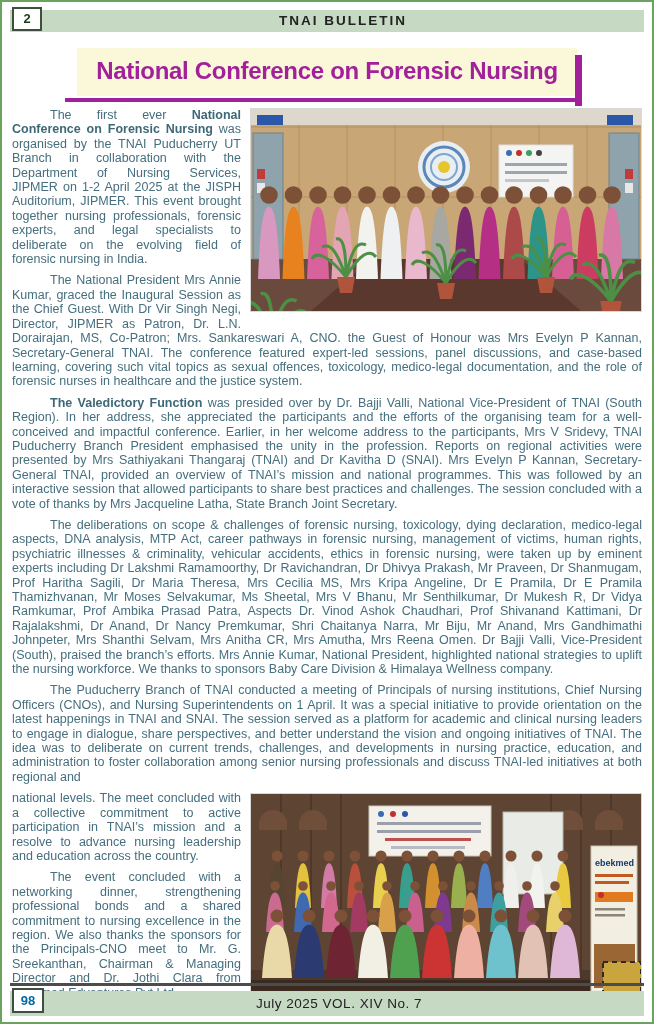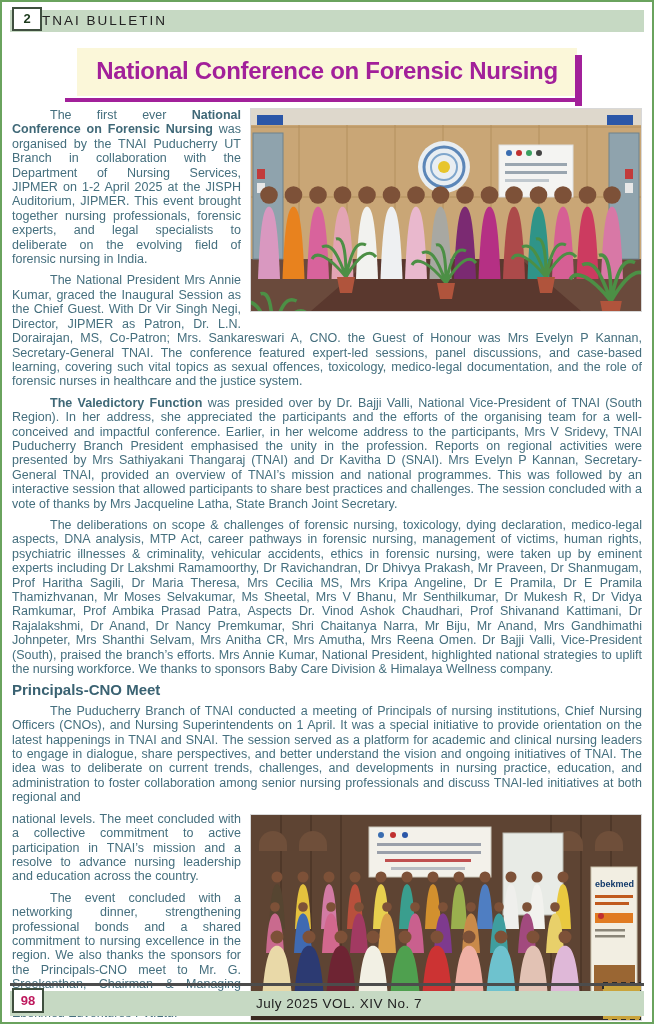--- a/index.html
+++ b/index.html
@@ -19,21 +19,21 @@
   }
   .hdr-num{
     position:absolute;left:2px;top:-3px;
     background:#fff;border:2px solid #3f4f3f;
     min-width:18px;height:20px;line-height:20px;
     text-align:center;font-weight:bold;font-size:13px;color:#1c3a1c;
     padding:0 4px;
   }
   .hdr-title{
     margin-left:32px;line-height:22px;
-    font-size:13.5px;font-weight:400;letter-spacing:2px;color:#222;
+    font-size:13.5px;font-weight:700;letter-spacing:2px;color:#222;text-align:center;
   }
   
   .banner{
     position:relative;
     width:500px;margin:16px auto 0 auto;
     background:#fbf7d9;
     text-align:center;
     padding:9px 0 11px 0;
   }
   .banner-title{
@@ -75,21 +75,21 @@
     position:absolute;left:8px;right:8px;bottom:6px;
   }
   .footer-rule{height:3px;background:#4c4c4c;margin-bottom:5px;}
   .ftr-band{
     position:relative;height:25px;background:#c6d9c3;
   }
   .ftr-num{
     position:absolute;left:2px;top:-3px;
     background:#fff;border:2px solid #3f4f3f;
     min-width:20px;height:21px;line-height:21px;
-    text-align:center;font-weight:bold;font-size:13px;color:#be185d;
+    text-align:center;font-weight:bold;font-size:13px;color:#0369a1;
     padding:0 4px;
   }
   .ftr-issue{
     text-align:center;line-height:25px;
     font-size:13.5px;color:#222;font-weight:500;letter-spacing:0.5px;padding-left:24px;
   }
 </style>
 </head>
 <body>
 
@@ -205,21 +205,20 @@
     </svg>
 
     <p class="para"><span>The first ever </span><span class="b">National Conference on Forensic Nursing</span><span> was organised by the TNAI Puducherry UT Branch in collaboration with the Department of Nursing Services, JIPMER on 1-2 April 2025 at the JISPH Auditorium, JIPMER. This event brought together nursing professionals, forensic experts, and legal specialists to deliberate on the evolving field of forensic nursing in India.</span></p>
 
     <p class="para">The National President Mrs Annie Kumar, graced the Inaugural Session as the Chief Guest. With Dr Vir Singh Negi, Director, JIPMER as Patron, Dr. L.N. Dorairajan, MS, Co-Patron; Mrs. Sankareswari A, CNO. the Guest of Honour was Mrs Evelyn P Kannan, Secretary-General TNAI. The conference featured expert-led sessions, panel discussions, and case-based learning, covering such vital topics as sexual offences, toxicology, medico-legal documentation, and the role of forensic nurses in healthcare and the justice system.</p>
 
     <p class="para"><span class="b">The Valedictory Function</span><span> was presided over by Dr. Bajji Valli, National Vice-President of TNAI (South Region). In her address, she appreciated the participants and the efforts of the organising team for a well-conceived and impactful conference. Earlier, in her welcome address to the participants, Mrs V Sridevy, TNAI Puducherry Branch President emphasised the unity in the profession. Reports on regional activities were presented by Mrs Sathiyakani Thangaraj (TNAI) and Dr Kavitha D (SNAI). Mrs Evelyn P Kannan, Secretary-General TNAI, provided an overview of TNAI’s mission and national programmes. This was followed by an interactive session that allowed participants to share best practices and challenges. The session concluded with a vote of thanks by Mrs Jacqueline Latha, State Branch Joint Secretary.</span></p>
 
     <p class="para">The deliberations on scope &amp; challenges of forensic nursing, toxicology, dying declaration, medico-legal aspects, DNA analysis, MTP Act, career pathways in forensic nursing, management of victims, human rights, psychiatric illnesses &amp; criminality, vehicular accidents, ethics in forensic nursing, were taken up by eminent experts including Dr Lakshmi Ramamoorthy, Dr Ravichandran, Dr Dhivya Prakash, Mr Praveen, Dr Shanmugam, Prof Haritha Sagili, Dr Maria Theresa, Mrs Cecilia MS, Mrs Kripa Angeline, Dr E Pramila, Dr E Pramila Thamizhvanan, Mr Moses Selvakumar, Ms Sheetal, Mrs V Bhanu, Mr Senthilkumar, Dr Mukesh R, Dr Vidya Ramkumar, Prof Ambika Prasad Patra, Aspects Dr. Vinod Ashok Chaudhari, Prof Shivanand Kattimani, Dr Rajalakshmi, Dr Anand, Dr Nancy Premkumar, Shri Chaitanya Narra, Mr Biju, Mr Anand, Mrs Gandhimathi Johnpeter, Mrs Shanthi Selvam, Mrs Anitha CR, Mrs Amutha, Mrs Reena Omen. Dr Bajji Valli, Vice-President (South), praised the branch’s efforts. Mrs Annie Kumar, National President, highlighted national strategies to uplift the nursing workforce. We thanks to sponsors Baby Care Division &amp; Himalaya Wellness company.</p>
 
-    <div class="sec-heading">Principals-CNO Meet</div>
 
     <p class="para">The Puducherry Branch of TNAI conducted a meeting of Principals of nursing institutions, Chief Nursing Officers (CNOs), and Nursing Superintendents on 1 April. It was a special initiative to provide orientation on the latest happenings in TNAI and SNAI. The session served as a platform for academic and clinical nursing leaders to engage in dialogue, share perspectives, and better understand the vision and ongoing initiatives of TNAI. The idea was to deliberate on current trends, challenges, and developments in nursing practice, education, and administration to foster collaboration among senior nursing professionals and discuss TNAI-led initiatives at both regional and</p>
 
     <svg class="photo photo2" width="390" height="205" viewBox="0 0 390 205" aria-hidden="true">
       <rect x="0" y="0" width="390" height="205" fill="#5e4433"></rect>
       <g stroke="#4a3326" stroke-width="2" opacity="0.7">
         <line x1="30" y1="0" x2="30" y2="180"></line>
           <line x1="60" y1="0" x2="60" y2="180"></line>
         <line x1="90" y1="0" x2="90" y2="180"></line>
           <line x1="300" y1="0" x2="300" y2="180"></line>

